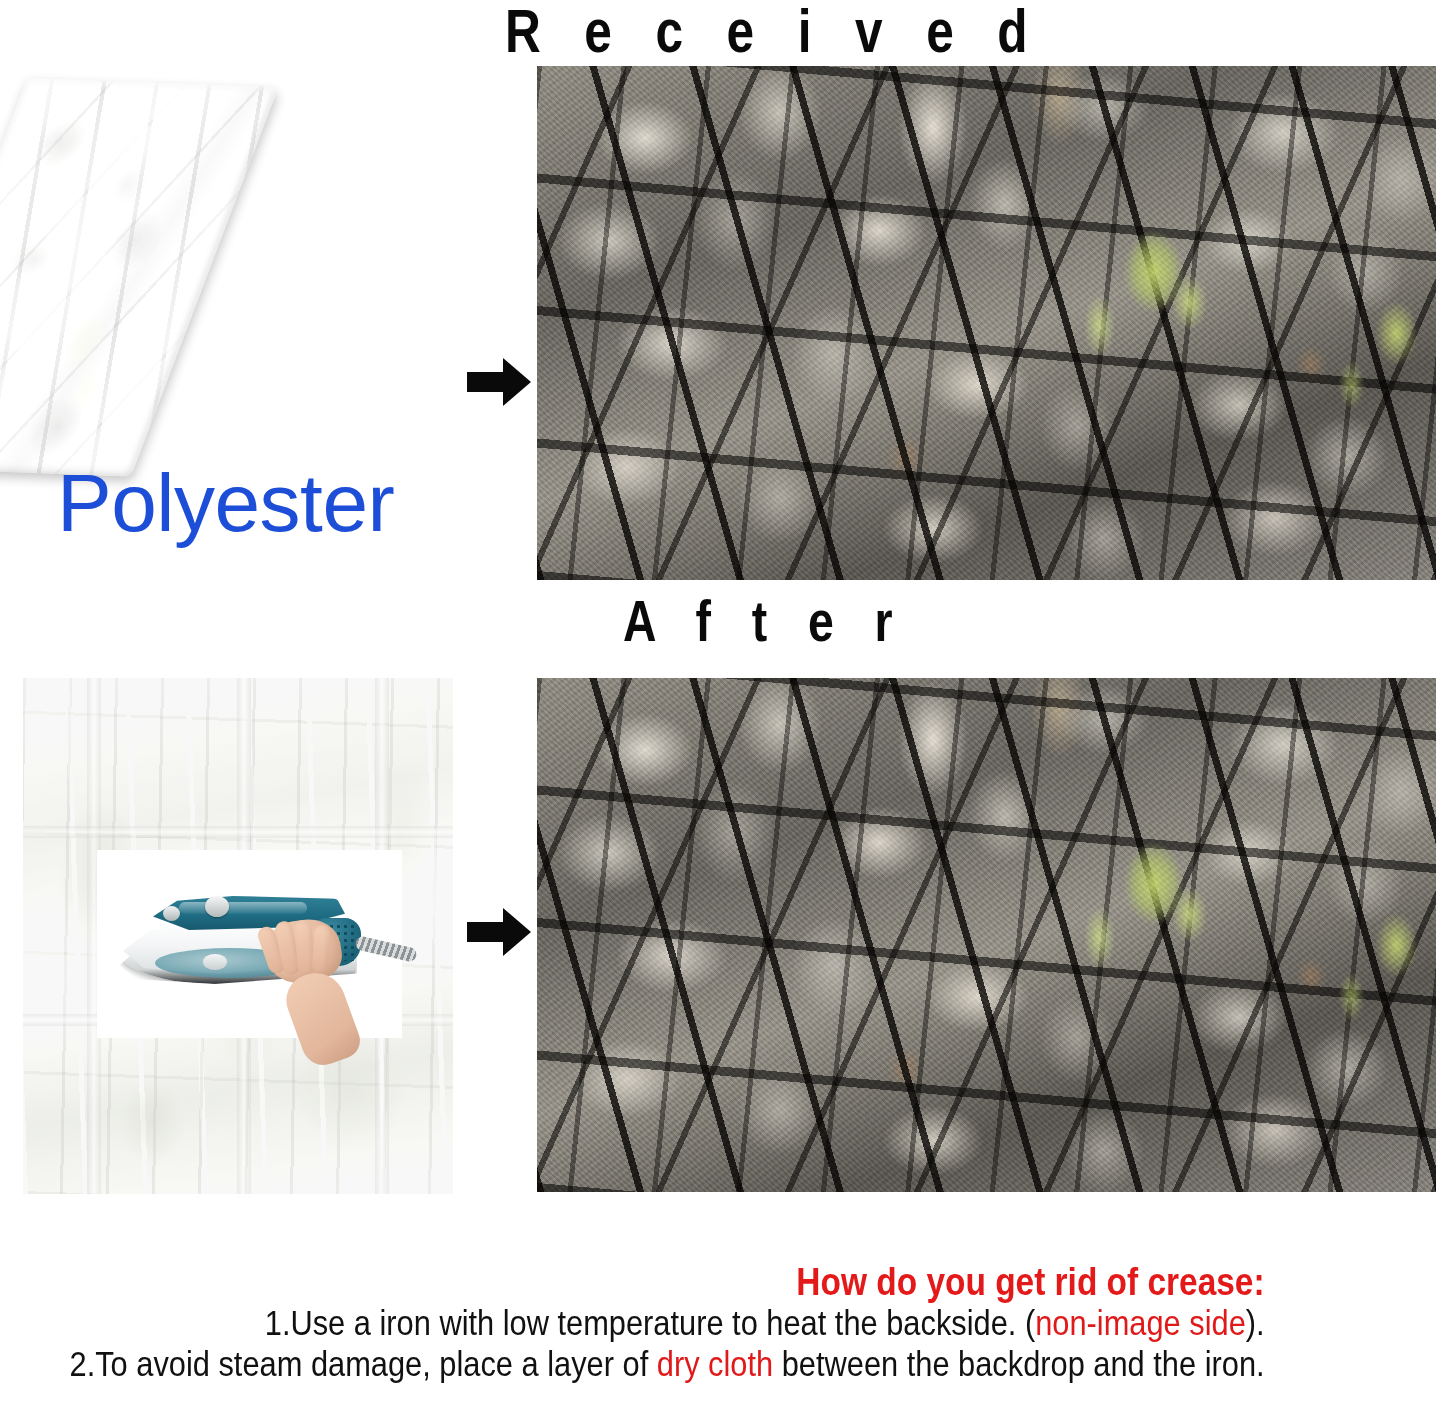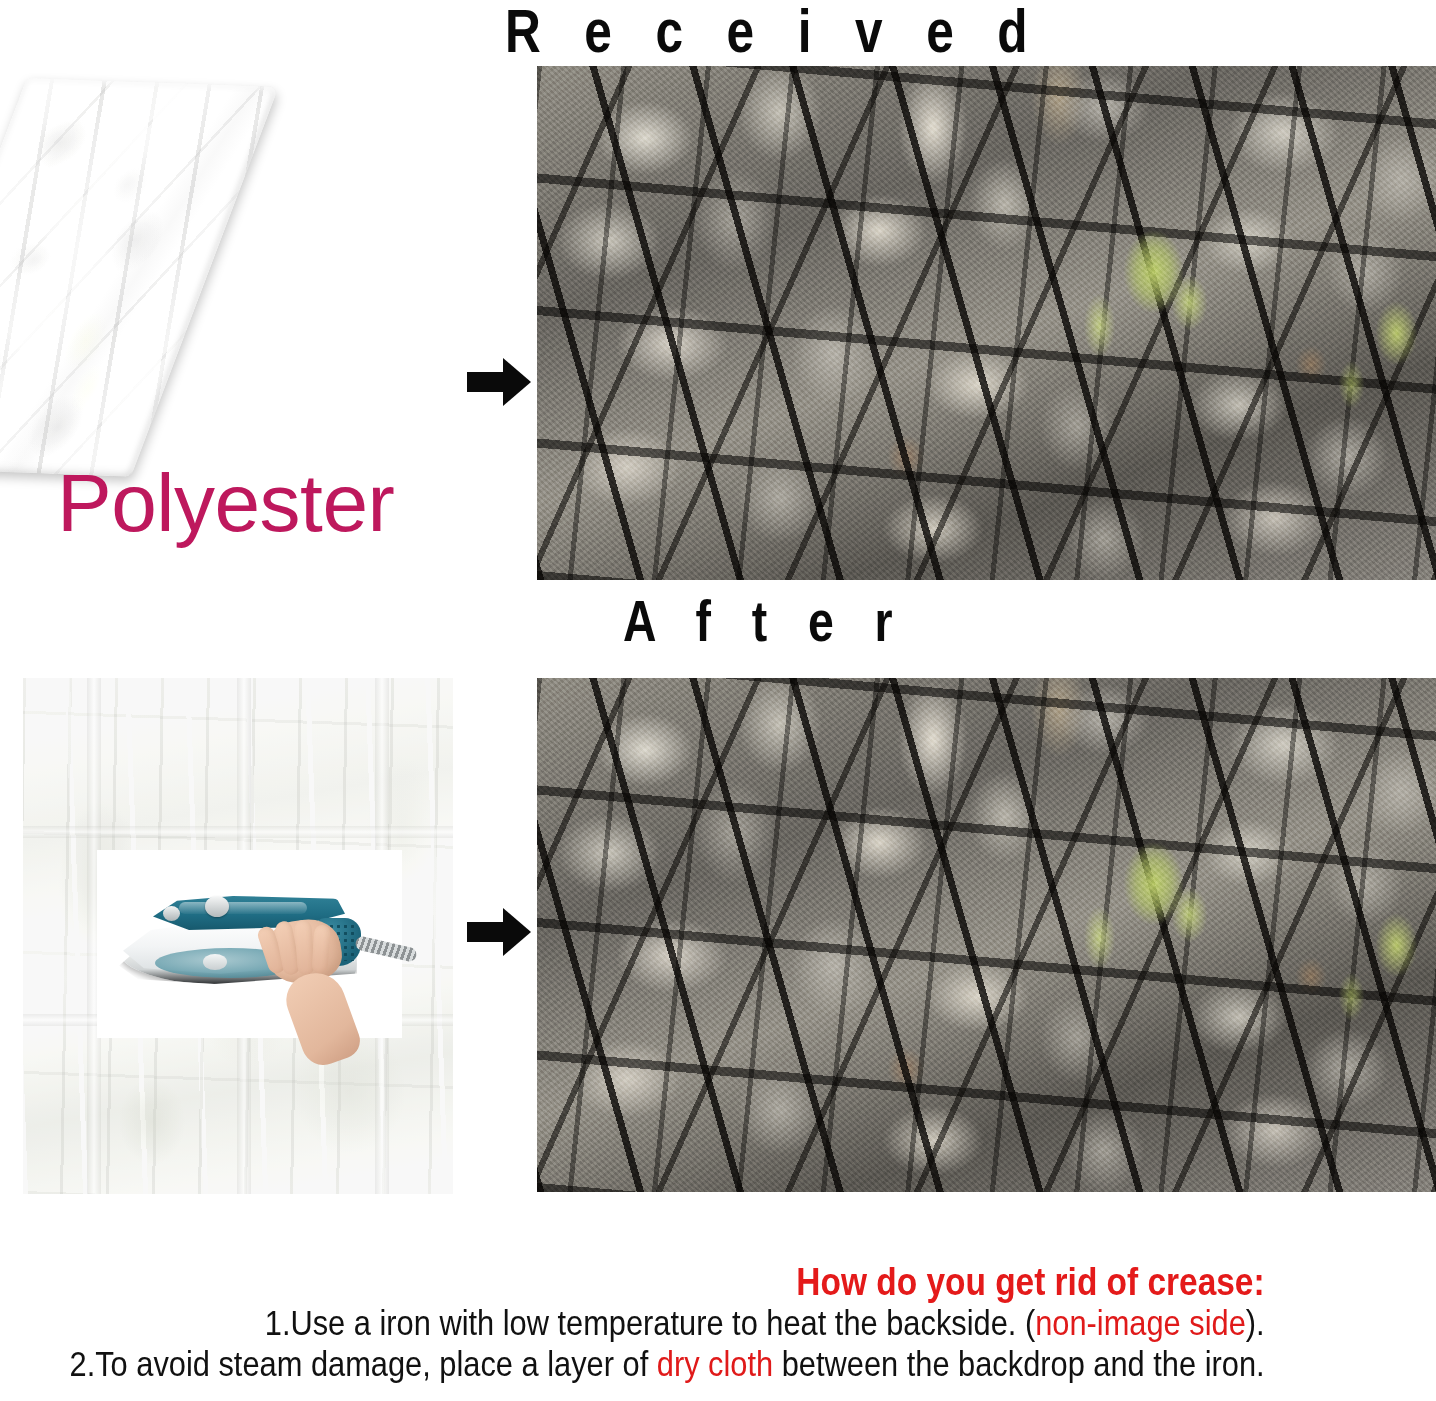--- a/index.html
+++ b/index.html
@@ -11,21 +11,21 @@
   
   .banner{position:absolute;color:#0a0a0a;font-weight:700;
           font-family:"Liberation Sans",sans-serif;
           letter-spacing:.30em;line-height:1;white-space:nowrap;
           transform:scaleX(.80);transform-origin:left center;}
   #received-heading{left:500px;top:0px;font-size:62px;}
   #after-heading{left:618px;top:592px;font-size:58px;}
 
   
   #polyester-label{position:absolute;left:52px;top:462px;font-size:82px;
-      color:#be185d;font-weight:400;letter-spacing:-.5px;line-height:1;
+      color:#1d4ed8;font-weight:400;letter-spacing:-.5px;line-height:1;
       font-family:"Liberation Sans",sans-serif;z-index:6;}
 
   
   .photo{position:absolute;overflow:hidden;background:#6d6a63;}
 
   
   .rock{position:absolute;inset:0;
     background-color:#7d7a72;
     background-image:
       

